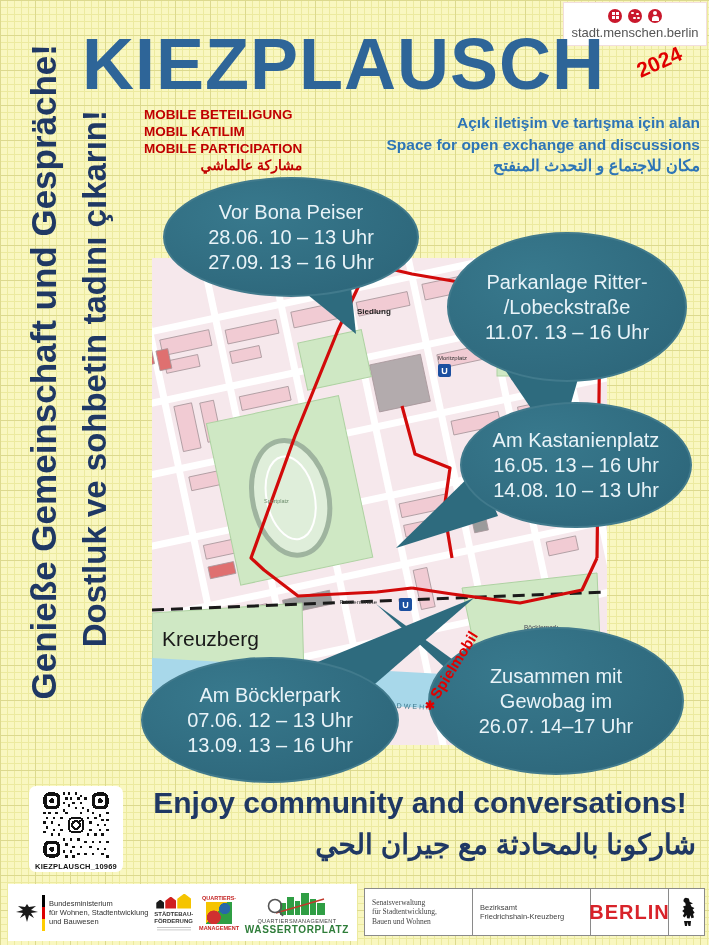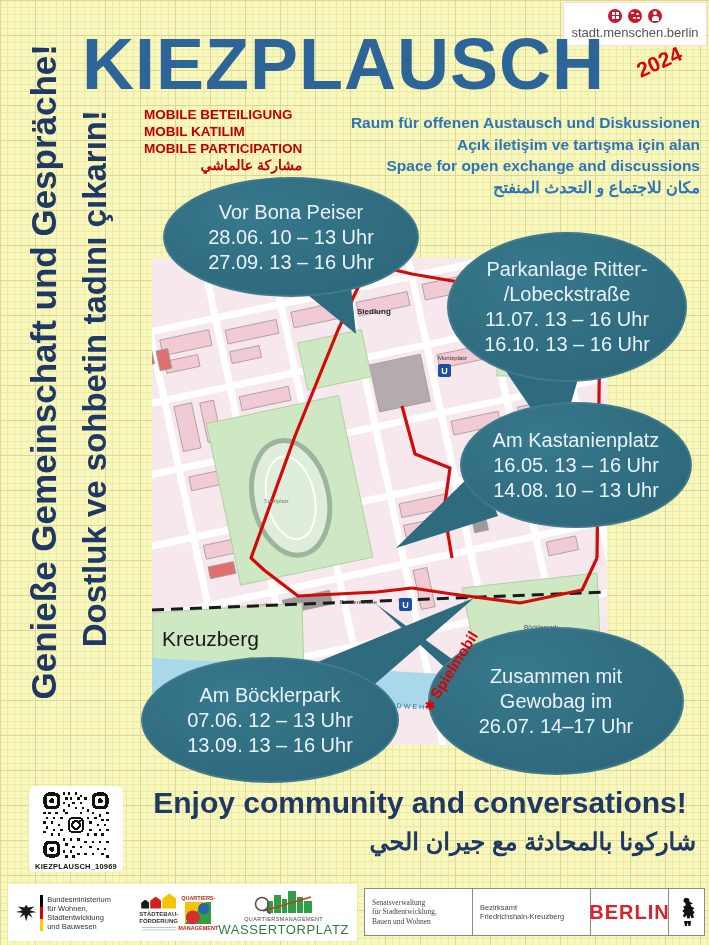--- a/index.html
+++ b/index.html
@@ -56,21 +56,21 @@
   .b3{left:460px;top:402px;width:232px;height:126px;}
   .b4{left:428px;top:627px;width:256px;height:148px;}
   .b5{left:141px;top:657px;width:258px;height:126px;}
 
   .spielmobil{left:436px;top:695px;width:130px;height:20px;transform-origin:0 100%;transform:rotate(-58deg);
     color:#e00000;font-weight:bold;font-size:15px;}
   .spielmobil .star-icon::before{content:"\2731";margin-right:4px;font-size:12px;}
 
   
   .enjoy{left:140px;top:786px;width:560px;text-align:center;font-size:30px;font-weight:800;color:#1f3864;}
-  .arabic-bottom{left:140px;top:828px;width:556px;text-align:right;font-size:24px;font-weight:bold;color:#1f3864;direction:rtl;}
+  .arabic-bottom{left:140px;top:828px;width:556px;text-align:right;font-size:28px;font-weight:bold;color:#1f3864;direction:rtl;}
   .contact{left:130px;top:858px;font-size:11.5px;color:#16163f;text-decoration:underline;}
 
   
   .qr-box{left:29px;top:786px;width:94px;height:86px;background:#fff;border-radius:7px;
     display:flex;flex-direction:column;align-items:center;justify-content:flex-start;padding-top:4px;box-sizing:border-box;}
   .qr-label{font-size:7.5px;font-weight:bold;color:#111;margin-top:2px;letter-spacing:.2px;}
 
   
   .footer-left{left:8px;top:884px;width:349px;height:57px;background:#fff;display:flex;align-items:center;
     justify-content:space-between;padding:0 8px;box-sizing:border-box;}
@@ -85,21 +85,21 @@
   .house.y{width:14px;height:15px;background:#f5c400;}
   .staedtebau-text{font-size:6px;font-weight:bold;color:#333;line-height:7px;text-align:left;}
   .grayline{width:34px;height:5px;margin-top:2px;background:linear-gradient(#bbb 1px,transparent 1px) 0 0/34px 2.5px;}
   .qm-text{font-size:5.5px;font-weight:bold;color:#c42424;line-height:6px;}
   .qm-art{width:26px;height:22px;margin:1px 0;background:
       radial-gradient(circle at 30% 70%,#d03030 28%,transparent 30%),
       radial-gradient(circle at 72% 30%,#2868a8 22%,transparent 24%),
       linear-gradient(135deg,#f5c400 45%,#2f9e44 45%);}
   .wt{display:flex;flex-direction:column;align-items:center;}
   .wt-line1{font-size:5.5px;color:#444;letter-spacing:.4px;margin-top:1px;}
-  .wt-line2{font-size:13px;font-weight:normal;color:#2f7d3a;letter-spacing:.6px;}
+  .wt-line2{font-size:10px;font-weight:bold;color:#2f7d3a;letter-spacing:.6px;}
   .footer-right{left:364px;top:888px;width:341px;height:48px;background:#fff;border:1px solid #8a8a8a;
     display:flex;box-sizing:border-box;}
   .fr-cell{border-right:1px solid #8a8a8a;display:flex;align-items:center;padding:0 7px;box-sizing:border-box;}
   .fr-text{font-size:7.5px;line-height:9.5px;color:#444;}
   .fr-senate{width:108px;font-family:Liberation Serif, serif;}
   .fr-district{width:118px;}
   .fr-berlin{width:78px;justify-content:center;font-size:20px;font-weight:800;color:#d8232a;letter-spacing:1px;}
   .fr-bear{border-right:none;flex:1;justify-content:center;}
 </style>
 </head>
@@ -123,21 +123,20 @@
   <div class="abs vtext vcol2">Dostluk ve sohbetin tadını çıkarın!</div>
 
   <div class="abs mobile-block">
     <div>MOBILE BETEILIGUNG</div>
     <div>MOBIL KATILIM</div>
     <div>MOBILE PARTICIPATION</div>
     <div class="ar" dir="rtl">مشاركة عالماشي</div>
   </div>
 
   <div class="abs exchange-block">
-    <div>Raum für offenen Austausch und Diskussionen</div>
     <div>Açık iletişim ve tartışma için alan</div>
     <div>Space for open exchange and discussions</div>
     <div class="ar" dir="rtl">مكان للاجتماع و التحدث المنفتح</div>
   </div>
 
   <div class="abs map">
     <svg width="455" height="487" viewBox="0 0 455 487">
       <rect x="0" y="0" width="455" height="487" fill="#f6e8ec"></rect>
       <g transform="rotate(-12 227 243)" stroke="#ffffff" stroke-width="7">
         <line x1="38" y1="-30" x2="38" y2="520"></line>
@@ -237,21 +236,20 @@
 
   <div class="abs bubble b1">
     <span>Vor Bona Peiser</span>
     <span>28.06. 10 – 13 Uhr</span>
     <span>27.09. 13 – 16 Uhr</span>
   </div>
   <div class="abs bubble b2">
     <span>Parkanlage Ritter-</span>
     <span>/Lobeckstraße</span>
     <span>11.07. 13 – 16 Uhr</span>
-    <span>16.10. 13 – 16 Uhr</span>
   </div>
   <div class="abs bubble b3">
     <span>Am Kastanienplatz</span>
     <span>16.05. 13 – 16 Uhr</span>
     <span>14.08. 10 – 13 Uhr</span>
   </div>
   <div class="abs bubble b4">
     <span>Zusammen mit</span>
     <span>Gewobag im</span>
     <span>26.07. 14–17 Uhr</span>

